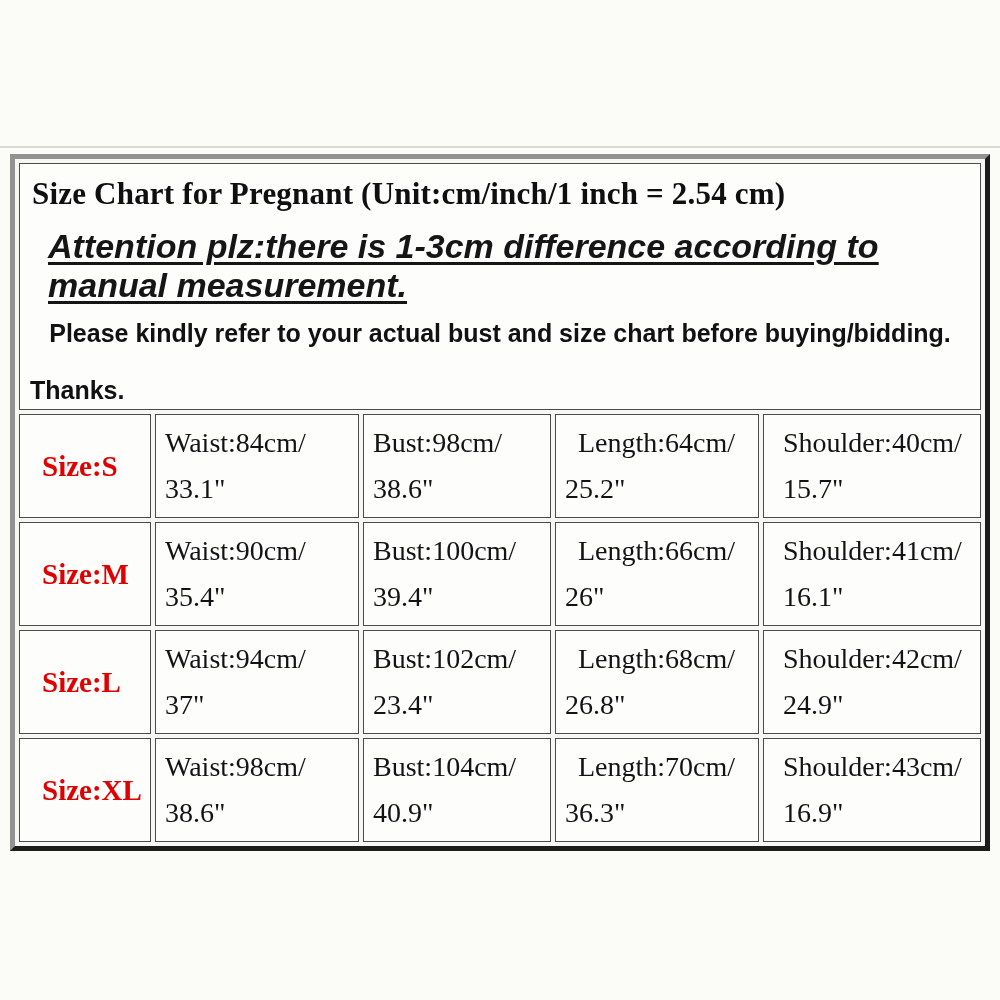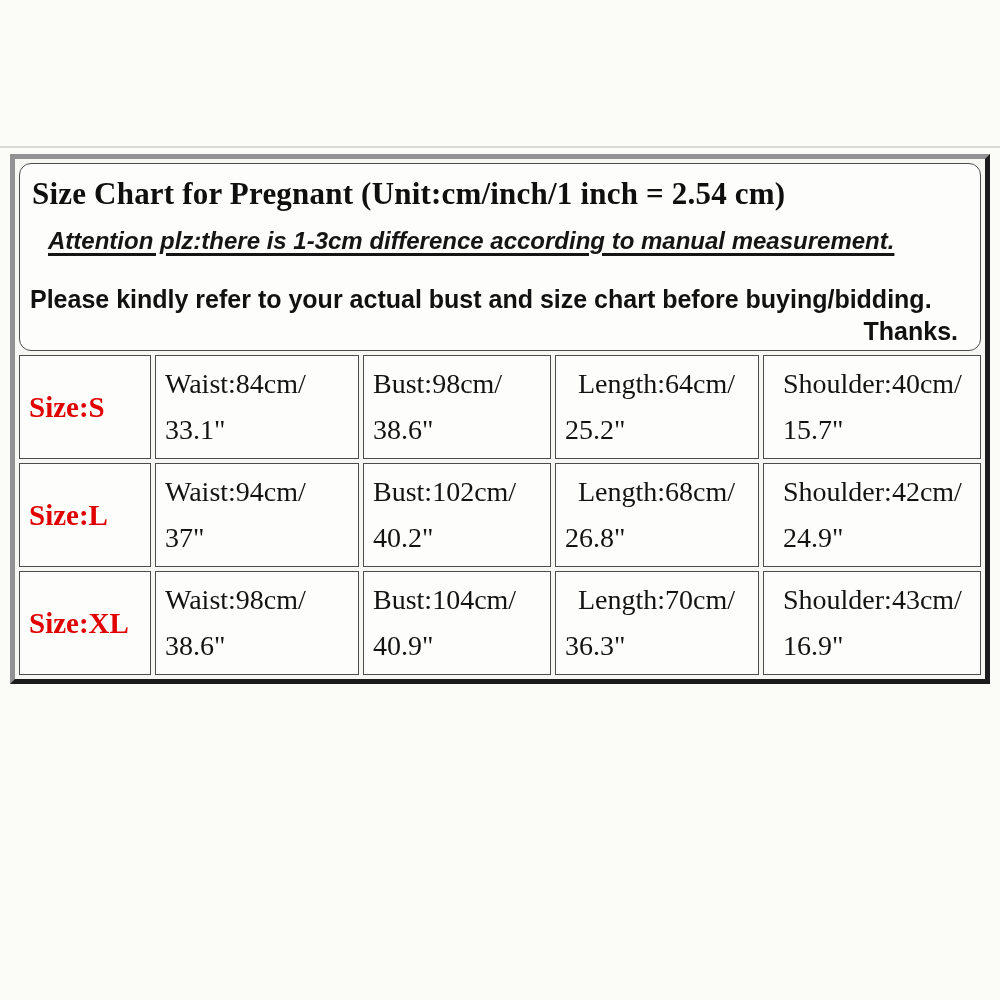--- a/index.html
+++ b/index.html
@@ -36,66 +36,66 @@
   }
   td {
     border: 1.5px solid #4c4c4c;
     background: #fdfdfc;
     overflow: hidden;
   }
   
   td.header-cell {
     height: 176px;
     vertical-align: top;
-    padding: 6px 22px 4px 10px;
-    border-radius: 12px;
+    padding: 6px 10px 4px 10px;
   }
   .chart-title {
     font-family: "Liberation Serif", serif;
     font-weight: bold;
     font-size: 31px;
     color: #0f0f0f;
     margin: 6px 0 0 2px;
     letter-spacing: 0.2px;
   }
   .attention-note {
     font-family: "Liberation Sans", sans-serif;
     font-weight: bold;
     font-style: italic;
-    font-size: 24px;
+    font-size: 34px;
     color: #151515;
     text-decoration: underline;
     text-decoration-thickness: 2.5px;
     text-underline-offset: 4px;
     margin: 15px 0 0 18px;
   }
   .buying-note {
     font-family: "Liberation Sans", sans-serif;
     font-weight: bold;
     font-size: 25px;
     color: #111;
-    margin-top: 30px;
+    text-align: center;
+    margin-top: 14px;
   }
   .thanks-note {
     font-family: "Liberation Sans", sans-serif;
     font-weight: bold;
     font-size: 25px;
     color: #111;
-    text-align: right;
-    margin-top: 3px;
+    text-align: left;
+    margin-top: 28px;
   }
   
   td.size-cell {
     height: 100px;
     font-family: "Liberation Serif", serif;
     font-weight: bold;
     font-size: 29px;
     color: #e10000;
     vertical-align: middle;
-    padding-left: 9px;
+    padding-left: 22px;
   }
   tr.row-xxl td.size-cell {
     vertical-align: top;
     padding-top: 9px;
     line-height: 40px;
   }
   td.meas-cell {
     height: 100px;
     font-family: "Liberation Serif", serif;
     font-weight: normal;
@@ -137,27 +137,38 @@
       <td class="meas-cell col-waist">Waist:84cm/
 33.1"</td>
       <td class="meas-cell col-bust">Bust:98cm/
 38.6"</td>
       <td class="meas-cell col-length">Length:64cm/
 25.2"</td>
       <td class="meas-cell col-shoulder">Shoulder:40cm/
 15.7"</td>
     </tr>
 
+    <tr>
+      <td class="size-cell">Size:M</td>
+      <td class="meas-cell col-waist">Waist:90cm/
+35.4"</td>
+      <td class="meas-cell col-bust">Bust:100cm/
+39.4"</td>
+      <td class="meas-cell col-length">Length:66cm/
+26"</td>
+      <td class="meas-cell col-shoulder">Shoulder:41cm/
+16.1"</td>
+    </tr>
 
     <tr>
       <td class="size-cell">Size:L</td>
       <td class="meas-cell col-waist">Waist:94cm/
 37"</td>
       <td class="meas-cell col-bust">Bust:102cm/
-40.2"</td>
+23.4"</td>
       <td class="meas-cell col-length">Length:68cm/
 26.8"</td>
       <td class="meas-cell col-shoulder">Shoulder:42cm/
 24.9"</td>
     </tr>
 
     <tr>
       <td class="size-cell">Size:XL</td>
       <td class="meas-cell col-waist">Waist:98cm/
 38.6"</td>

